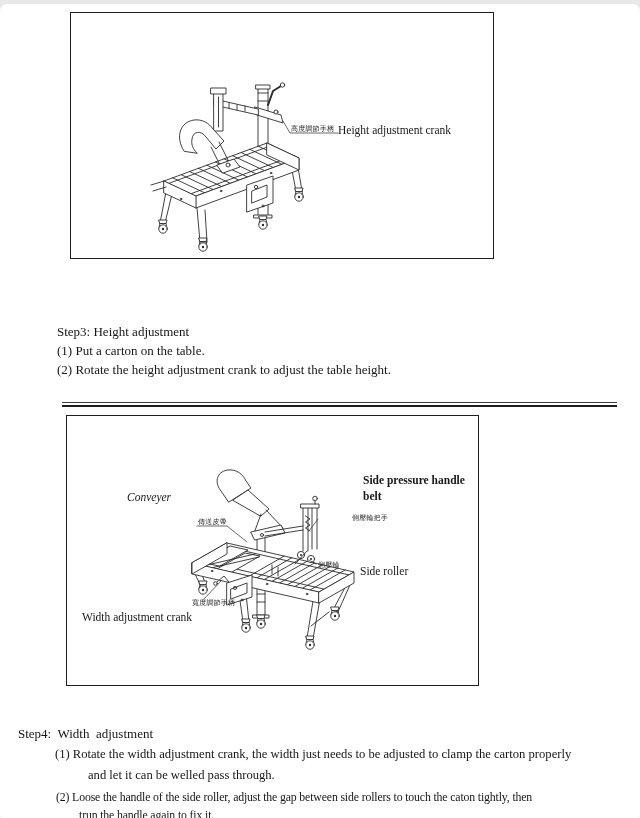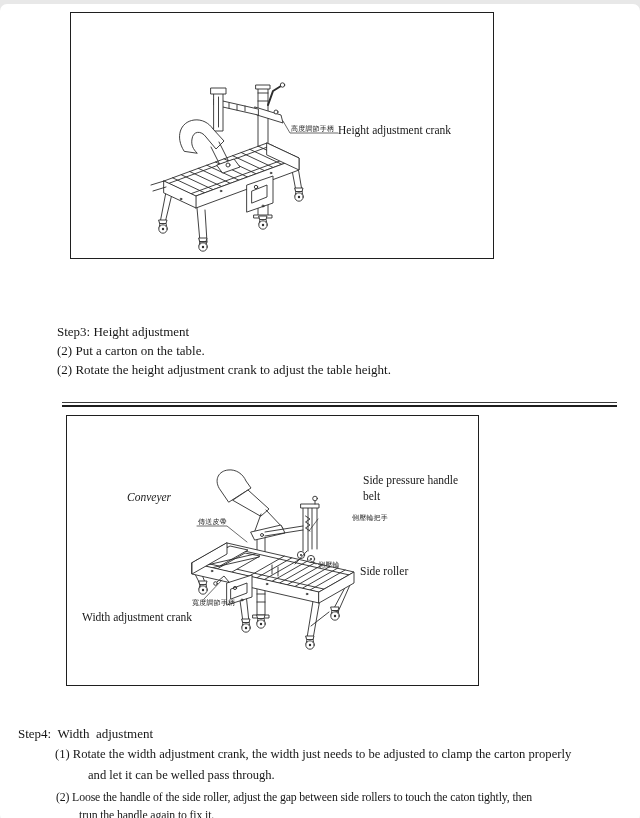--- a/index.html
+++ b/index.html
@@ -96,21 +96,21 @@
         <use href="#cst1" transform="translate(132,234)"></use>
         <use href="#cst1" transform="translate(228,184)"></use>
         <use href="#cst1" transform="translate(192,212)"></use>
       </g>
     </svg>
   </div>
   <div class="cn-label" style="left:291px;top:121px;">高度調節手柄</div>
   <div class="en-label" style="left:338px;top:119px;">Height adjustment crank</div>
 
   <div class="body-line" style="left:57px;top:320px;">Step3: Height adjustment</div>
-  <div class="body-line" style="left:57px;top:339px;">(2) Put a carton on the table.</div>
+  <div class="body-line" style="left:57px;top:339px;">(1) Put a carton on the table.</div>
   <div class="body-line" style="left:57px;top:358px;">(2) Rotate the height adjustment crank to adjust the table height.</div>
 
   <div id="separator"></div>
 
   <div class="figure-box" id="fig2">
     <svg class="fig-art" width="411" height="269" viewBox="0 0 411 269">
       <defs>
         <g id="cst2" stroke="#2d2d2d" stroke-width="0.9" fill="none">
           <path d="M-4,-9 L4,-9 L3,-5.5 L-3,-5.5 Z" fill="#ffffff"></path>
           <path d="M-3,-5.5 L-4,-1 M3,-5.5 L4,-1"></path>
@@ -177,21 +177,21 @@
 
         <use href="#cst2" transform="translate(136,174)"></use>
         <use href="#cst2" transform="translate(179,212)"></use>
         <use href="#cst2" transform="translate(243,229)"></use>
         <use href="#cst2" transform="translate(268,200)"></use>
         <use href="#cst2" transform="translate(194,208)"></use>
       </g>
     </svg>
   </div>
   <div class="en-label" style="left:127px;top:486px;font-style:italic;">Conveyer</div>
-  <div class="en-label two-line" style="left:363px;top:469px;">
+  <div class="en-label two-line" style="left:363px;top:469px;font-weight:bold;">
     <div>Side pressure handle</div>
     <div>belt</div>
   </div>
   <div class="cn-label" style="left:198px;top:514px;">傳送皮帶</div>
   <div class="cn-label" style="left:320px;top:510px;padding-left:32px;">側壓輪把手</div>
   <div class="cn-label" style="left:318px;top:557px;">側壓輪</div>
   <div class="en-label" style="left:360px;top:560px;">Side roller</div>
   <div class="cn-label" style="left:192px;top:595px;">寬度調節手柄</div>
   <div class="en-label" style="left:82px;top:606px;">Width adjustment crank</div>
 

